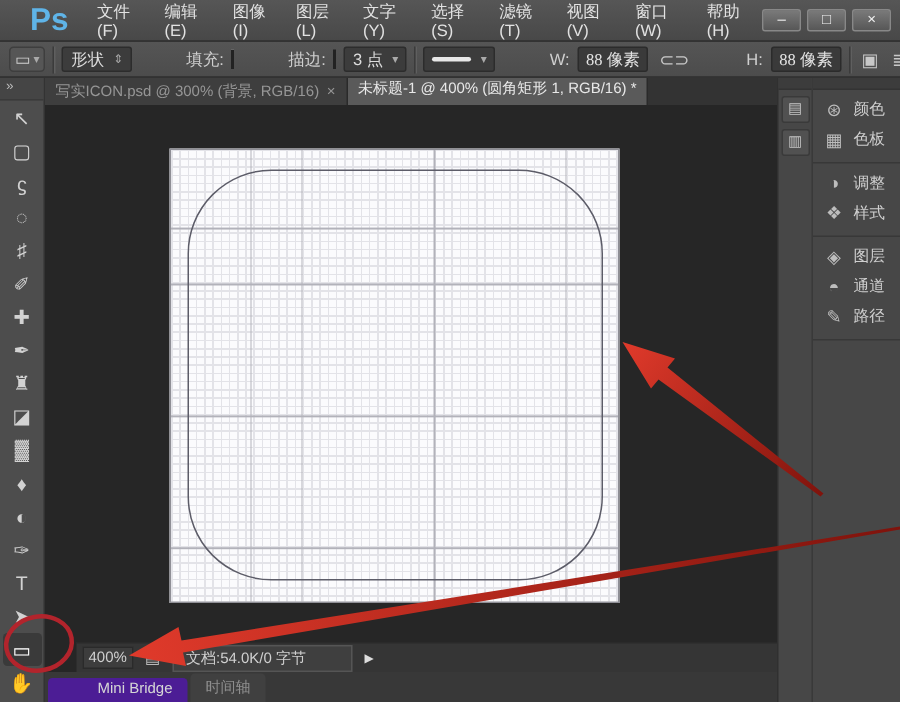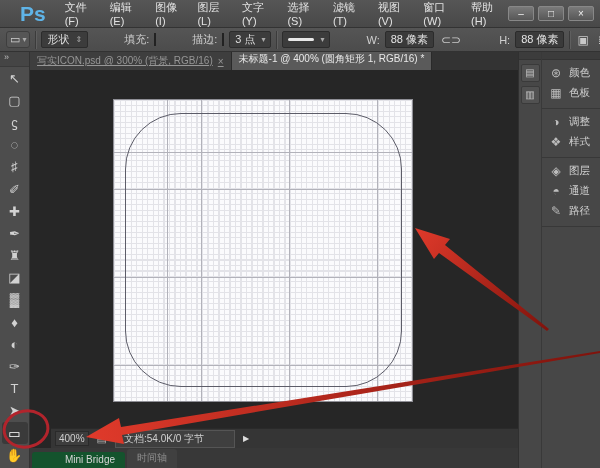--- a/index.html
+++ b/index.html
@@ -23,39 +23,39 @@
     display:flex; align-items:center; font-size:11px; gap:5px; padding:0 6px; white-space:nowrap; }
   .opt-sep { width:1px; height:18px; background:#3b3b3b; box-shadow:1px 0 0 #5f5f5f; flex:none; }
   .tool-preset { display:flex; align-items:center; gap:2px; color:#cfcfcf; padding:1px 3px;
     border:1px solid #3e3e3e; border-radius:3px; background:#565656; }
   .dd { background:#3c3c3c; border:1px solid #2c2c2c; border-radius:2px; color:#ddd;
     display:flex; align-items:center; gap:6px; padding:1px 5px; height:17px; }
   .swatch { width:20px; height:13px; border:1px solid #222; background:#fff; display:inline-block; }
   .swatch.none { background:linear-gradient(45deg,#fff 44%,#d8261f 44%,#d8261f 58%,#fff 58%); }
   .line-prev { width:26px; height:3px; background:#e8e8e8; border-radius:2px; }
   .well { background:#3a3a3a; border:1px solid #2b2b2b; border-radius:2px; color:#e4e4e4;
-    padding:1px 5px; height:17px; display:flex; align-items:center; }
+    padding:1px 5px; height:17px; display:flex; align-items:center;font-family:Liberation Serif, serif; }
   .opt-icon { color:#c8c8c8; font-size:12px; position:relative; padding:0 2px; }
   .opt-label { color:#cfcfcf;margin-left:31px; }
   .caret { font-size:8px; color:#aaa; }
 
   
   .toolbar { position:absolute; left:0; top:52px; width:30px; height:416px;
     background:#4d4d4d; border-right:1px solid #333; display:flex; flex-direction:column; align-items:center; }
   .tb-collapse { height:15px; width:100%; text-align:left; padding-left:4px; color:#bbb; font-size:9px;
     background:#454545; border-bottom:1px solid #3a3a3a; }
   .tool { width:26px; height:22.2px; display:flex; align-items:center; justify-content:center;
     color:#d2d2d2; font-size:13px; }
   .tool.selected { background:#3a3a3a; border-radius:3px; color:#fff; }
 
   
   .tabbar { position:absolute; left:30px; top:52px; width:488px; height:18px; background:#333;
     display:flex; font-size:10px; }
   .doc-tab { display:flex; align-items:center; gap:5px; padding:0 7px; border-right:1px solid #2a2a2a; }
-  .doc-tab.inactive { background:#3e3e3e; color:#969696;text-decoration:underline; }
+  .doc-tab.inactive { background:#3e3e3e; color:#969696; }
   .doc-tab.active { background:#5a5a5a; color:#e8e8e8;flex-direction:column; }
   .tab-close { font-size:10px; color:inherit; }
 
   
   .pasteboard { position:absolute; left:30px; top:70px; width:488px; height:358px; background:#262626; }
   .canvas { position:absolute; left:83px; top:29px; width:300px; height:303px;
     background:
       repeating-linear-gradient(to right,  #b2b2ba 0 1px, transparent 1px 88px),
       repeating-linear-gradient(to bottom, #b2b2ba 0 1px, transparent 1px 88px),
       repeating-linear-gradient(to right,  #e3e3e8 0 1px, transparent 1px 5.5px),
@@ -71,21 +71,21 @@
     border-top:1px solid #2a2a2a; display:flex; align-items:center; gap:8px; padding:0 4px; font-size:10px;margin-left:21px; }
   .zoom-val { color:#cfcfcf; padding:1px 3px; border:1px solid #2a2a2a; background:#3d3d3d; }
   .status-icon { color:#b8b8b8; font-size:11px; }
   .doc-well { background:#3f3f3f; border:1px solid #555; color:#d0d0d0; padding:1px 8px; min-width:120px; }
   .expand { color:#ddd; font-size:8px; }
 
   
   .bottomstrip { position:absolute; left:30px; top:448px; width:488px; height:20px; background:#383838;
     display:flex; align-items:flex-end; gap:2px; padding-left:2px; font-size:10px; }
   .strip-tab { padding:2px 10px 3px; border-radius:3px 3px 0 0; }
-  .strip-tab.on  { background:#14532d; color:#d6d6d6;padding-left:33px; }
+  .strip-tab.on  { background:#4c1d95; color:#d6d6d6;padding-left:33px; }
   .strip-tab.off { background:#404040; color:#8d8d8d; }
 
   
   .narrowdock { position:absolute; left:518px; top:52px; width:24px; height:416px; background:#474747;
     border-left:1px solid #303030; border-right:1px solid #393939; display:flex; flex-direction:column; align-items:center; }
   .dock-grip { width:100%; height:8px; background:#3c3c3c; border-bottom:1px solid #333; flex:none; }
   .mini-panel { width:19px; height:18px; margin-top:4px; background:#515151; border:1px solid #3a3a3a;
     border-radius:2px; color:#c4c4c4; font-size:10px; text-align:center; line-height:16px; }
   .widedock { position:absolute; left:542px; top:52px; width:58px; height:416px; background:#474747;
     display:flex; flex-direction:column; font-size:11px; }

